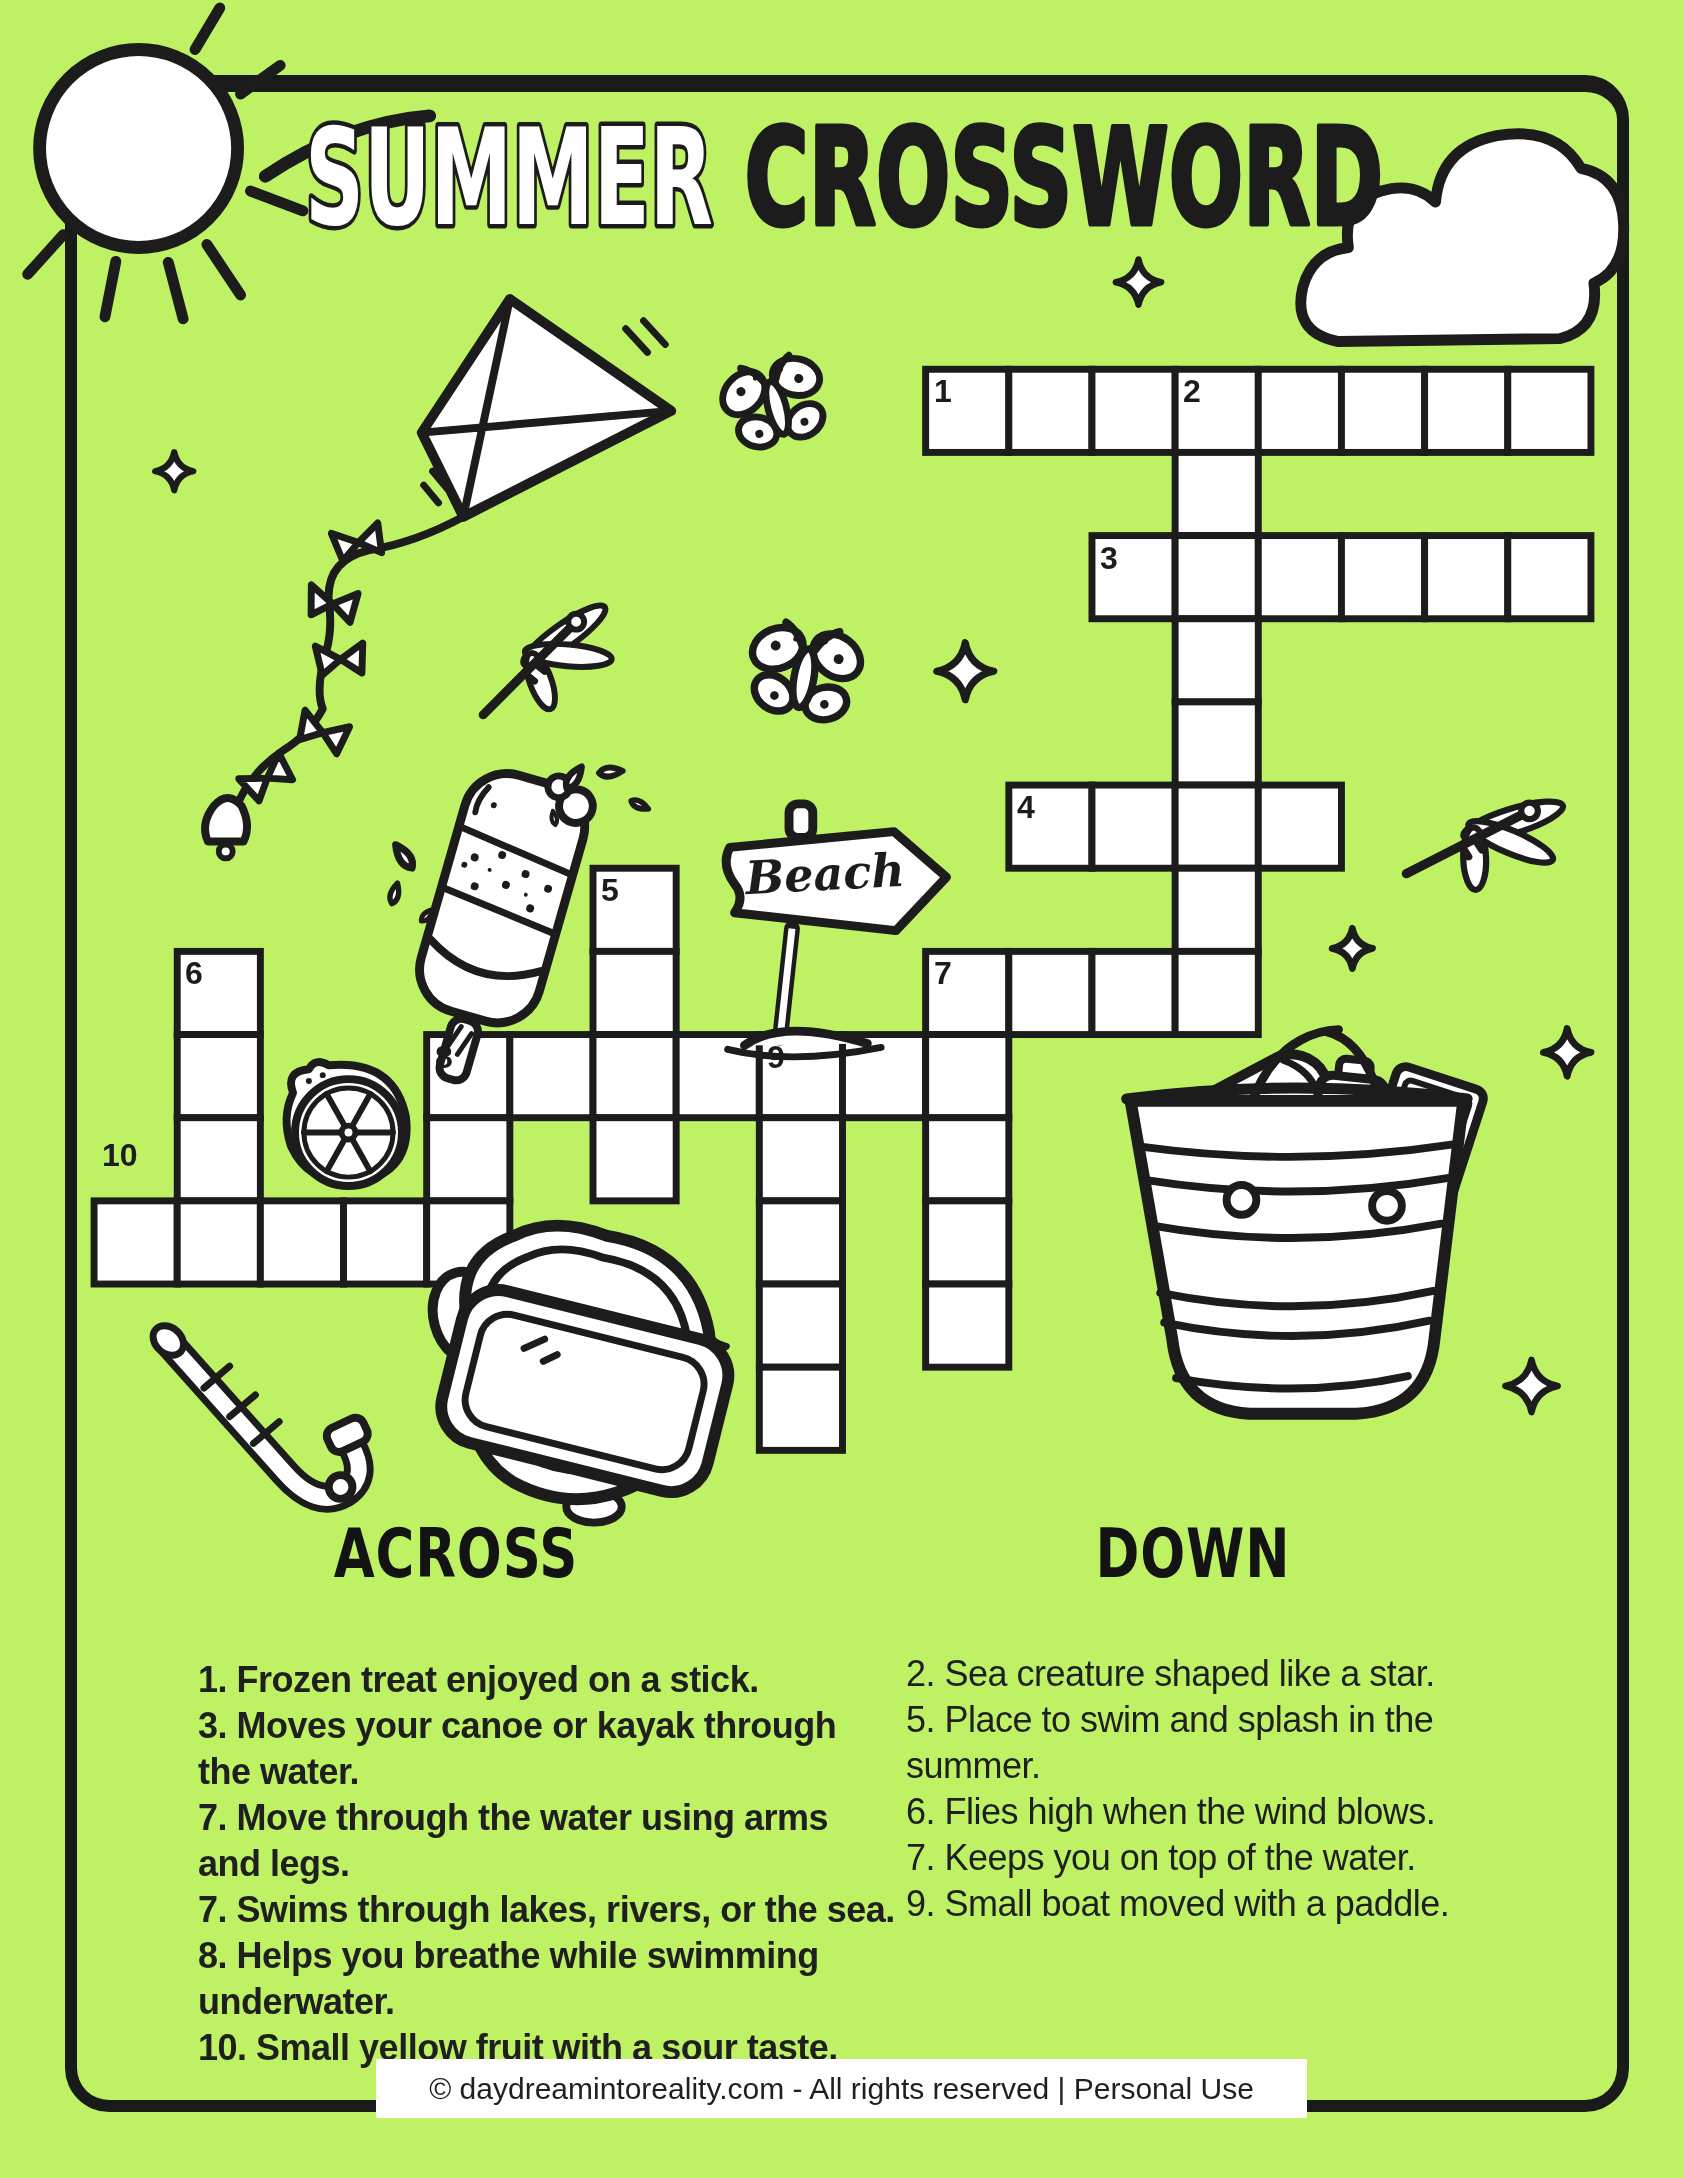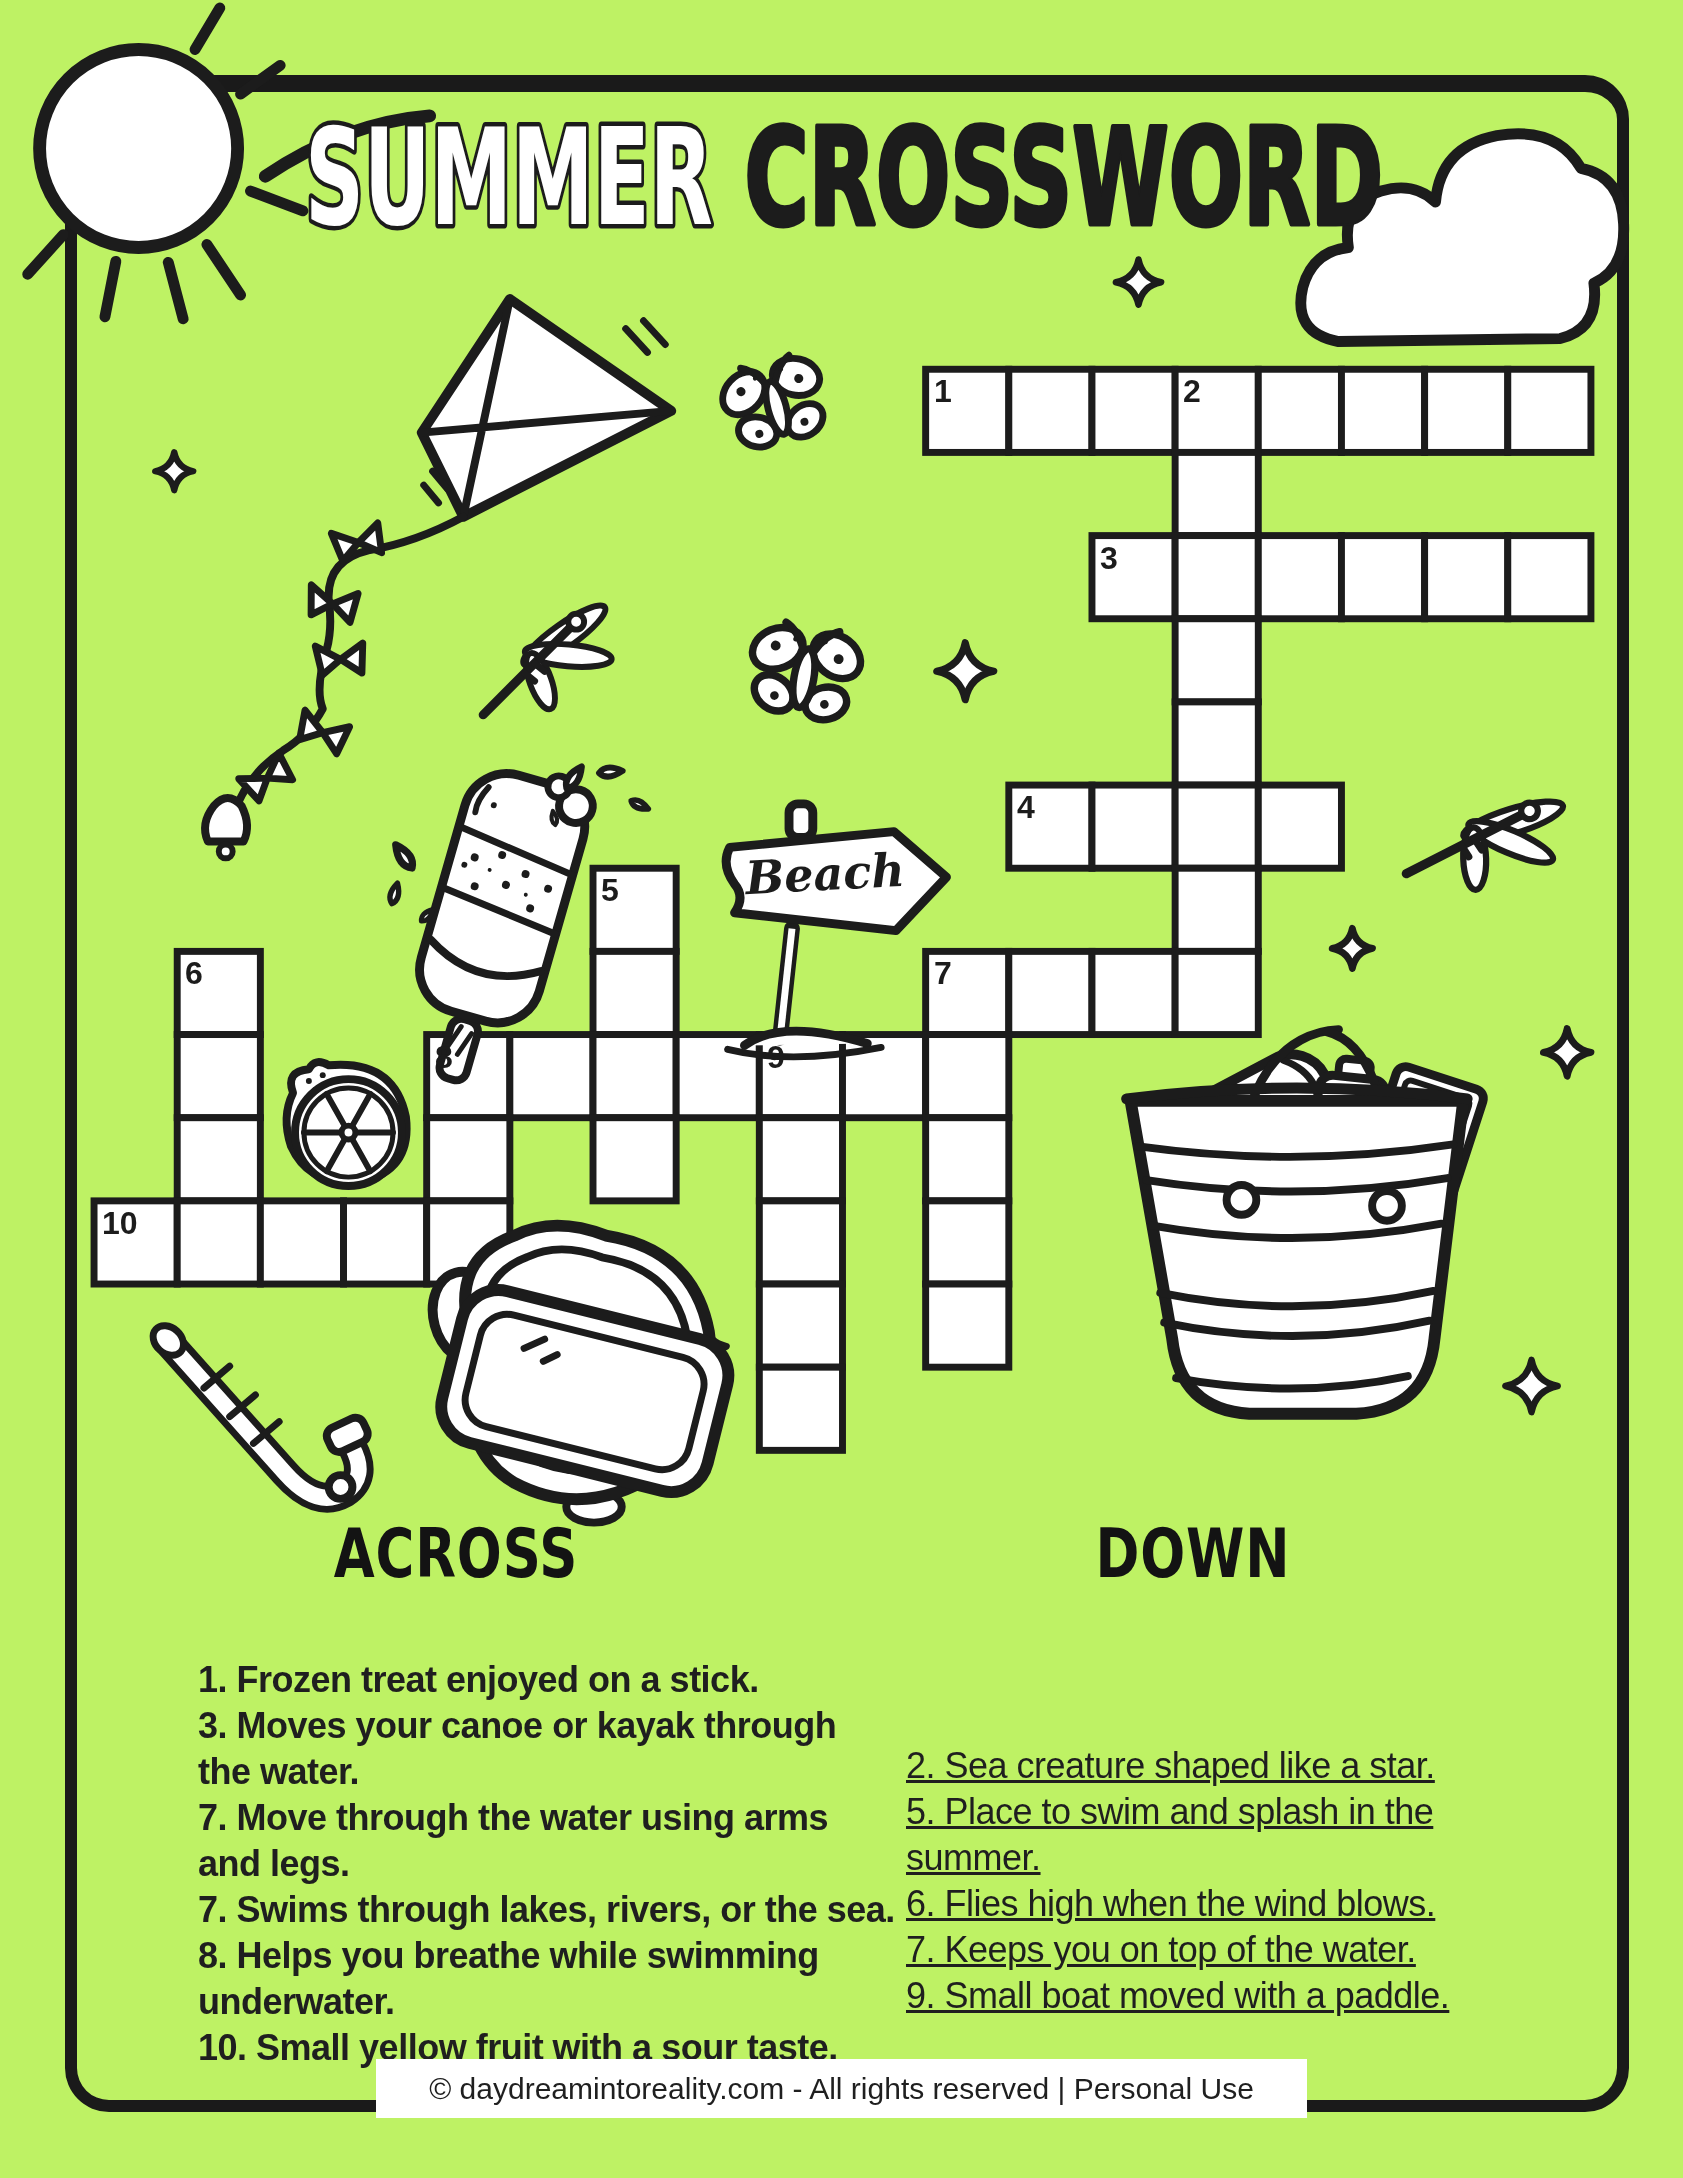--- a/index.html
+++ b/index.html
@@ -291,41 +291,41 @@
   <div class="overlay" id="grid-numbers">
       <div class="gnum" style="left: 934px; top: 373px;">1</div>
       <div class="gnum" style="left: 1183px; top: 373px;">2</div>
       <div class="gnum" style="left: 1100px; top: 540px;">3</div>
       <div class="gnum" style="left: 1017px; top: 789px;">4</div>
       <div class="gnum" style="left: 601px; top: 872px;">5</div>
       <div class="gnum" style="left: 185px; top: 955px;">6</div>
       <div class="gnum" style="left: 934px; top: 955px;">7</div>
       <div class="gnum" style="left: 435px; top: 1039px;">8</div>
       <div class="gnum" style="left: 767px; top: 1039px;">9</div>
-      <div class="gnum" style="left: 102px; top: 1205px;">10</div>
+      <div class="gnum" style="left: 102px; top: 1137px;">10</div>
     </div>
 
   <div class="sign-label">Beach</div>
 
   <div class="heading" style="left:248px;top:1517px;">ACROSS</div>
   <div class="heading" style="left:985px;top:1517px;">DOWN</div>
 
   <div class="clues" style="left:198px;top:1657px;font-weight:bold;">
     <div class="clue-line">1. Frozen treat enjoyed on a stick.</div>
     <div class="clue-line">3. Moves your canoe or kayak through</div>
     <div class="clue-line">the water.</div>
     <div class="clue-line">7. Move through the water using arms</div>
     <div class="clue-line">and legs.</div>
     <div class="clue-line">7. Swims through lakes, rivers, or the sea.</div>
     <div class="clue-line">8. Helps you breathe while swimming</div>
     <div class="clue-line">underwater.</div>
     <div class="clue-line">10. Small yellow fruit with a sour taste.</div>
   </div>
 
-  <div class="clues" style="left:906px;top:1743px;text-decoration:underline;">
+  <div class="clues" style="left:906px;top:1651px;">
     <div class="clue-line">2. Sea creature shaped like a star.</div>
     <div class="clue-line">5. Place to swim and splash in the</div>
     <div class="clue-line">summer.</div>
     <div class="clue-line">6. Flies high when the wind blows.</div>
     <div class="clue-line">7. Keeps you on top of the water.</div>
     <div class="clue-line">9. Small boat moved with a paddle.</div>
   </div>
 
   <div class="footer">© daydreamintoreality.com - All rights reserved | Personal Use</div>
 </div>

